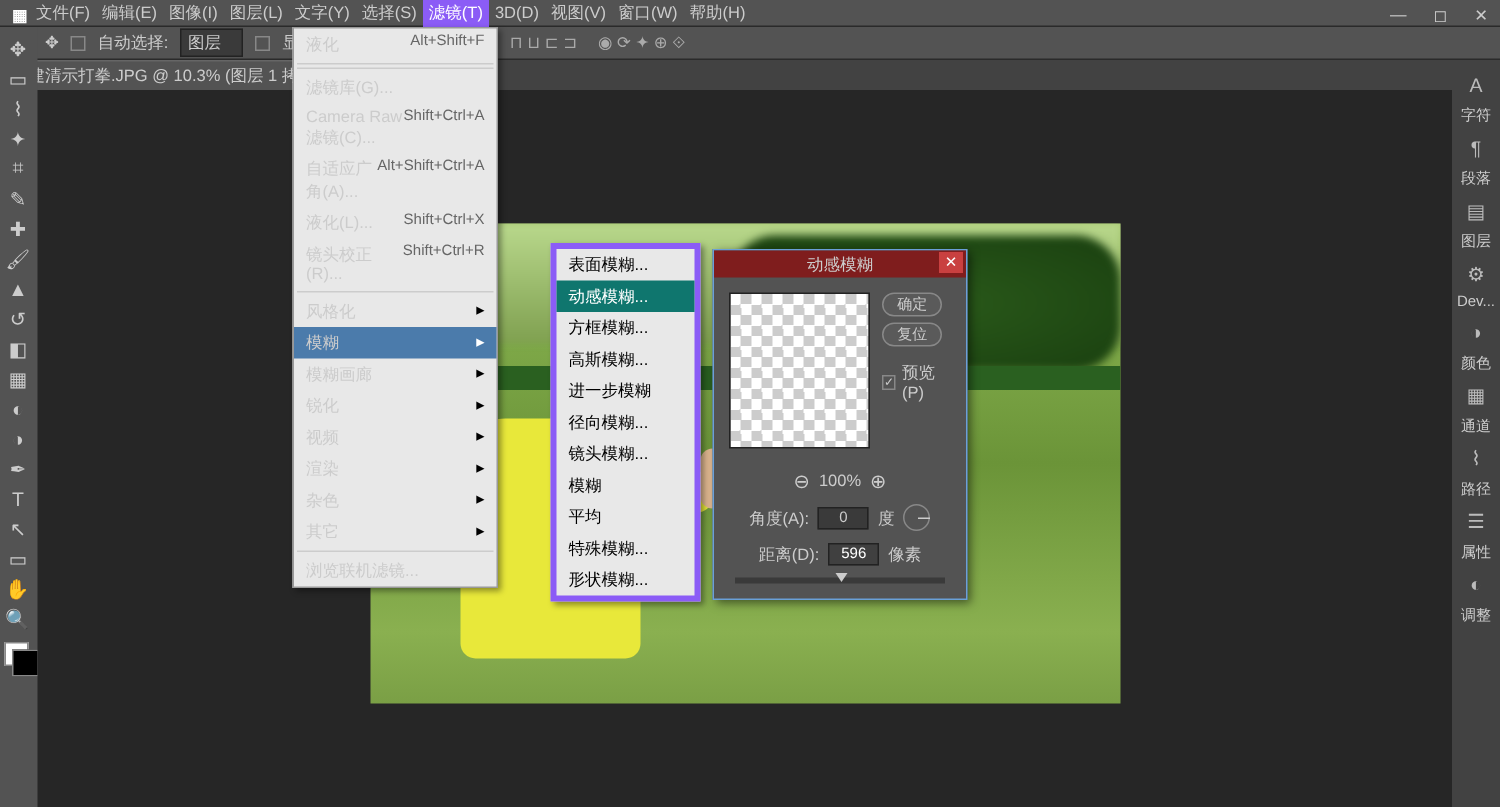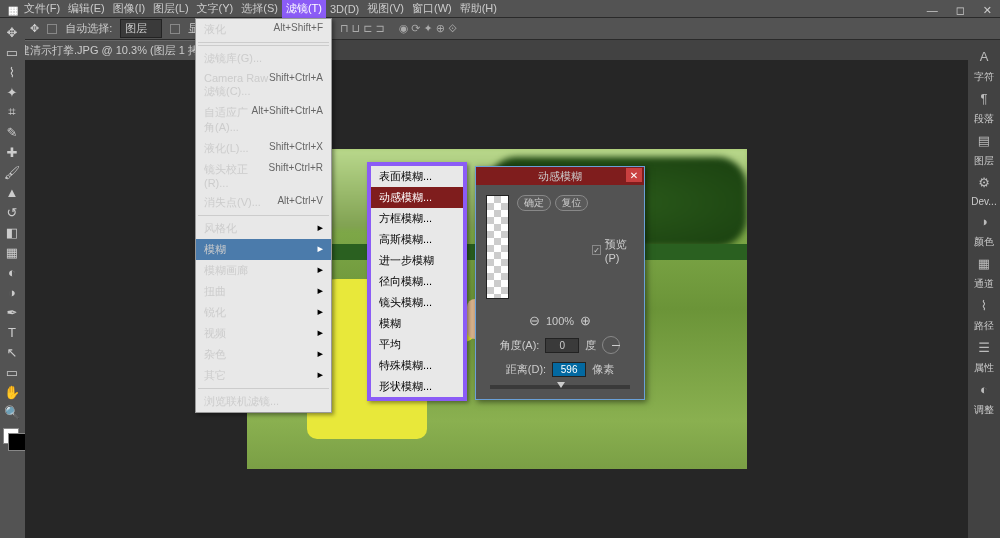--- a/index.html
+++ b/index.html
@@ -32,32 +32,32 @@
 .rpanel{position:absolute;right:0;top:40px;width:32px;bottom:0;background:#424242;display:flex;flex-direction:column;align-items:center;padding-top:6px;gap:4px}
 .rpanel div{width:28px;height:20px;display:flex;align-items:center;justify-content:center;font-size:13px;color:#bbb}
 .rpanel .lbl{font-size:10px;width:auto}
 .menu1{position:absolute;left:195px;top:18px;width:137px;background:#e8e8e8;border:1px solid #999;box-shadow:2px 2px 4px rgba(0,0,0,.4)}
 .menu1 .it,.menu2 .it{padding:3px 8px;color:#000;display:flex;justify-content:space-between;font-size:11px}
 .menu1 .it.hl{background:#4b7bab;color:#fff}
 .menu1 .sep,.menu2 .sep{height:1px;background:#ccc;margin:2px 2px}
 .menu1 .arr::after,.menu2 .arr::after{content:"▸";color:inherit}
 .menu1 .sc{color:#666;font-size:10px}
 .menu2{position:absolute;left:367px;top:162px;width:100px;background:#e8e8e8;border:4px solid #8b5cf6;box-shadow:2px 2px 4px rgba(0,0,0,.4)}
-.menu2 .it.hl{background:#7f1d1d;color:#fff}
+.menu2 .it.hl{background:#0f766e;color:#fff}
 .dialog{position:absolute;left:475px;top:166px;width:170px;background:#535353;border:1px solid #6aa0d8;box-shadow:2px 2px 6px rgba(0,0,0,.5)}
 .dlg-title{height:18px;background:#7f1d1d;display:flex;align-items:center;justify-content:center;color:#ddd;position:relative}
 .dlg-close{position:absolute;right:2px;top:1px;width:16px;height:14px;background:#c94040;color:#fff;display:flex;align-items:center;justify-content:center;font-size:10px}
 .dlg-body{padding:10px;display:flex;gap:8px}
 .preview{width:104px;height:104px;background:repeating-conic-gradient(#ccc 0 25%,#fff 0 50%) 0 0/14px 14px;border:1px solid #222}
-.dlg-btns{display:flex;flex-direction:row;gap:4px}
+.dlg-btns{display:flex;flex-direction:column;gap:4px}
 .dbtn{width:40px;height:16px;border:1px solid #888;border-radius:8px;display:flex;align-items:center;justify-content:center;font-size:10px;background:#5a5a5a}
 .dlg-row{display:flex;align-items:center;justify-content:center;gap:6px;padding:4px}
 .dlg-row .zbtn{color:#ccc;font-size:13px}
 .dlg-row input{width:34px;background:#3a3a3a;border:1px solid #222;color:#ccc;font-size:10px;text-align:center;padding:1px}
-.dlg-row input.sel{background:#0369a1;color:#fff}
+.dlg-row input.sel{background:#404040;color:#fff}
 .dlg-row .knob{width:18px;height:18px;border:1px solid #888;border-radius:50%;position:relative}
 .dlg-row .knob::after{content:"";position:absolute;width:8px;height:1px;background:#ccc;left:9px;top:8px}
 .slider{height:4px;background:#3a3a3a;margin:4px 14px 10px;position:relative}
 .slider::after{content:"";position:absolute;left:48%;top:-3px;width:0;height:0;border-left:4px solid transparent;border-right:4px solid transparent;border-top:6px solid #ccc}
 .pvchk{display:flex;align-items:center;gap:4px;font-size:10px;margin-top:6px}
 .pvchk .c{width:10px;height:10px;border:1px solid #888;display:flex;align-items:center;justify-content:center;font-size:8px}
 </style>
 </head>
 <body>
 
@@ -176,42 +176,38 @@
       <span class="sc">Alt+Shift+Ctrl+A</span>
     </div>
     <div class="it">
       <span>液化(L)...</span>
       <span class="sc">Shift+Ctrl+X</span>
     </div>
     <div class="it">
       <span>镜头校正(R)...</span>
       <span class="sc">Shift+Ctrl+R</span>
     </div>
-    <div class="it">
-      <span>消失点(V)...</span>
-      <span class="sc">Alt+Ctrl+V</span>
-    </div>
     <div class="sep"></div>
     <div class="it arr">
       <span>风格化</span>
     </div>
     <div class="it hl arr">
       <span>模糊</span>
     </div>
     <div class="it arr">
       <span>模糊画廊</span>
     </div>
     <div class="it arr">
-      <span>扭曲</span>
-    </div>
-    <div class="it arr">
       <span>锐化</span>
     </div>
     <div class="it arr">
       <span>视频</span>
+    </div>
+    <div class="it arr">
+      <span>渲染</span>
     </div>
     <div class="it arr">
       <span>杂色</span>
     </div>
     <div class="it arr">
       <span>其它</span>
     </div>
     <div class="sep"></div>
     <div class="it">
       <span>浏览联机滤镜...</span>

